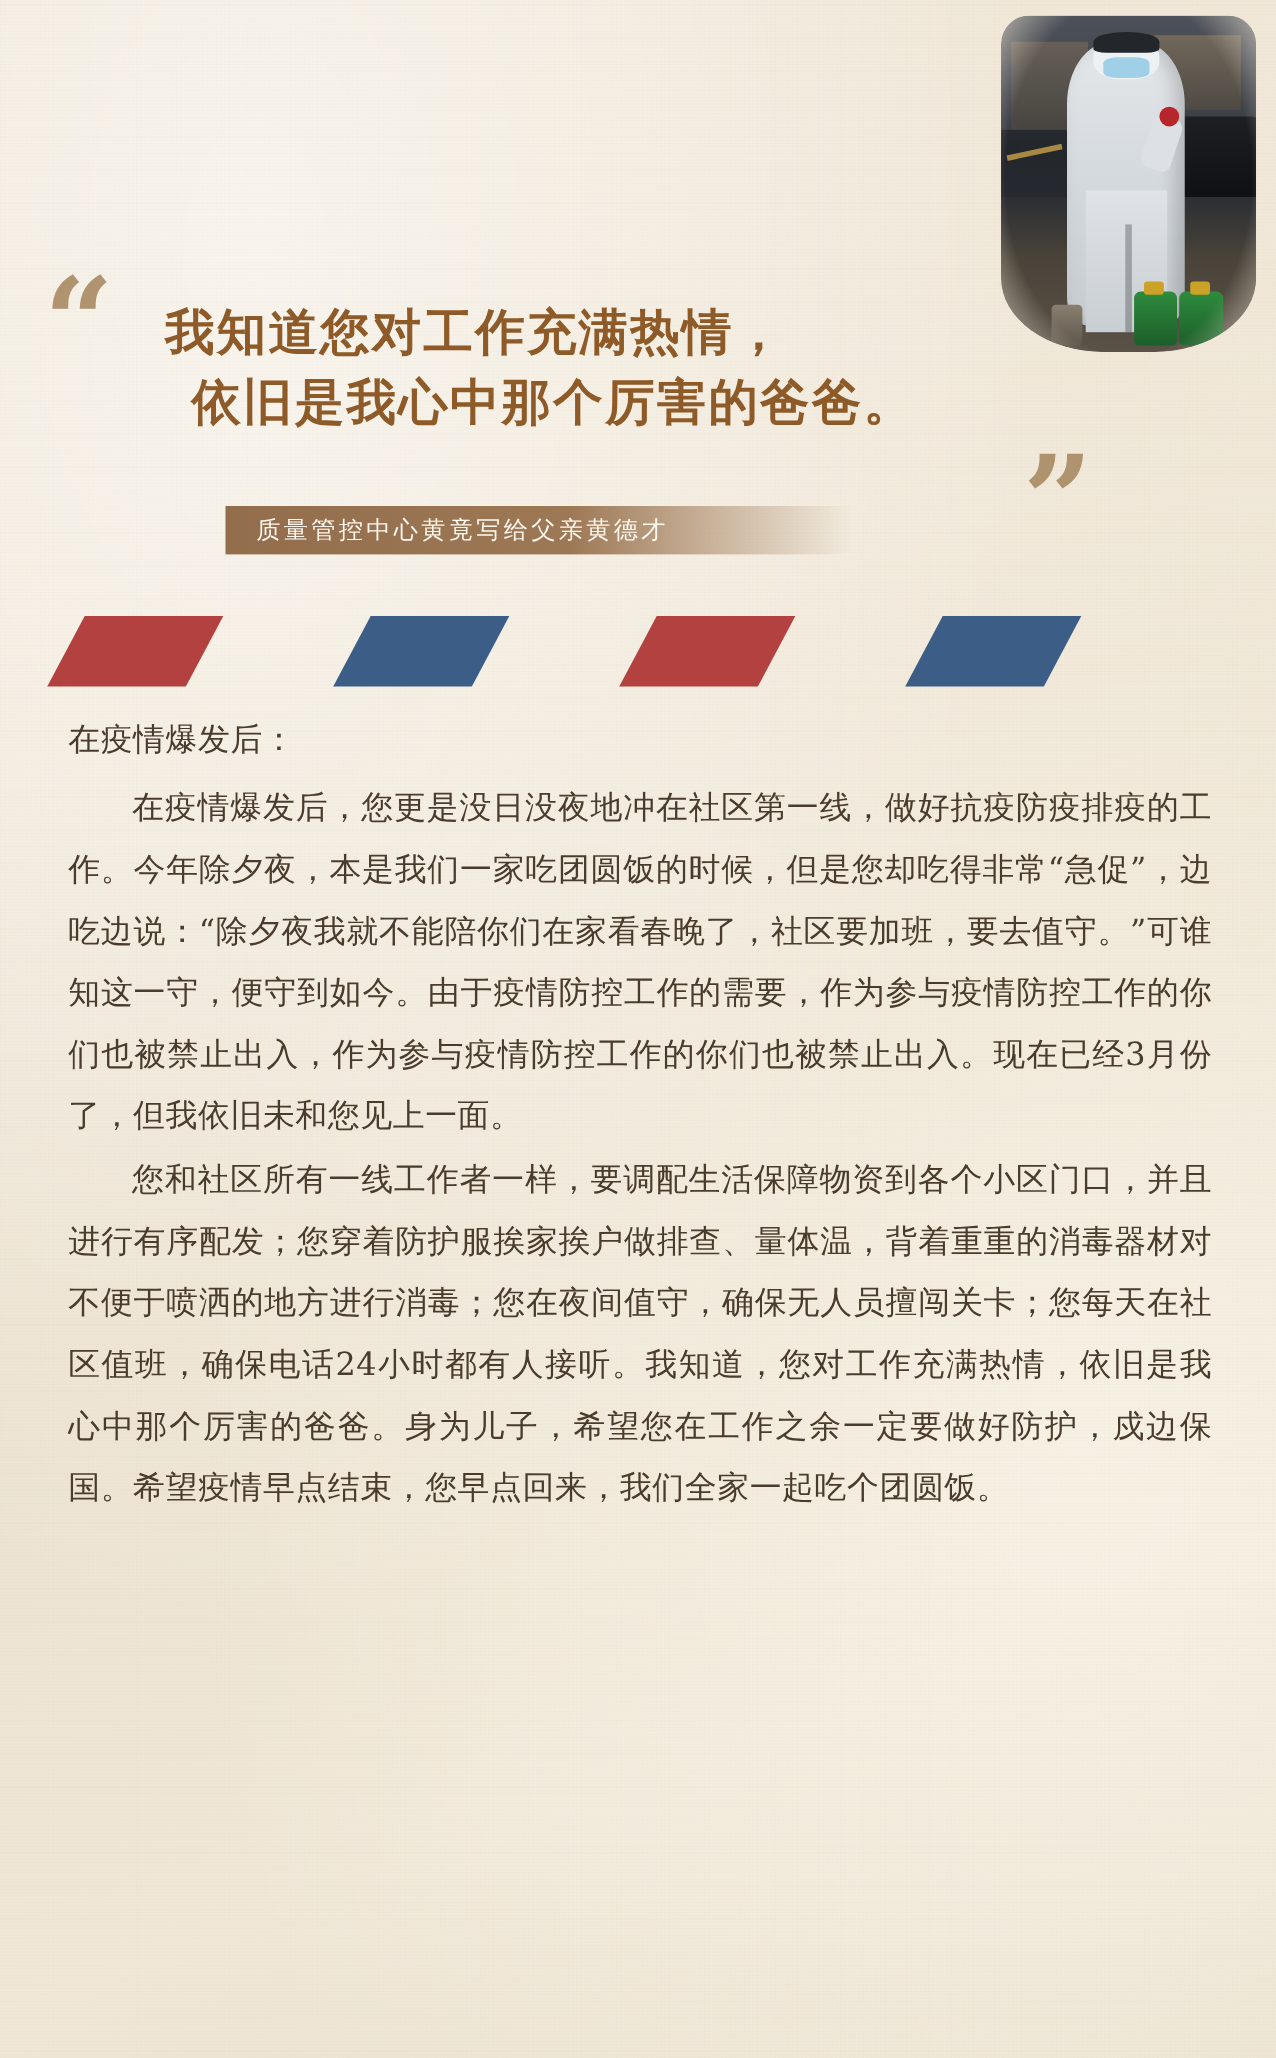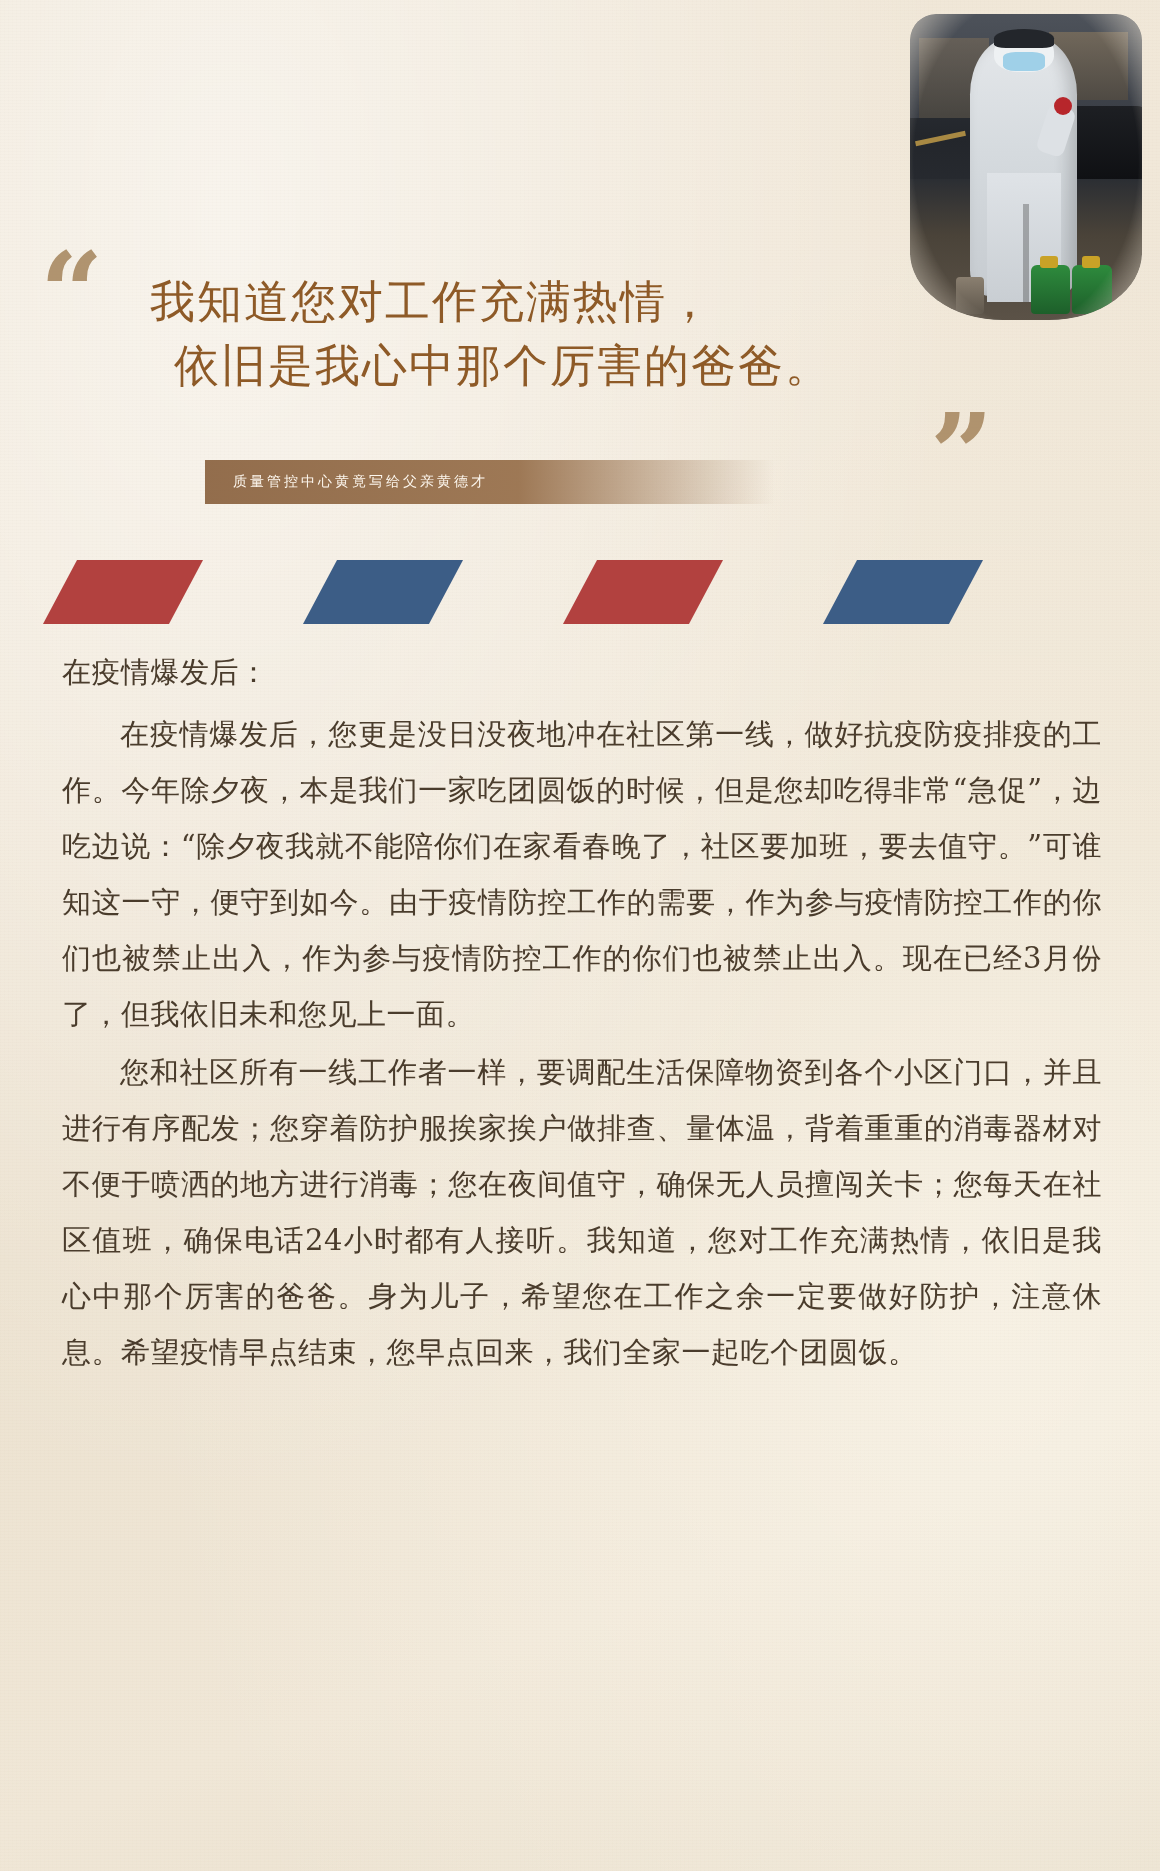--- a/index.html
+++ b/index.html
@@ -159,37 +159,37 @@
     font-size: 110px;
     letter-spacing: -6px;
     opacity: 0.9;
   }
   .headline {
     position: absolute;
     left: 150px;
     top: 270px;
     width: 790px;
     font-family: "DejaVu Serif", serif;
-    font-weight: 400;
+    font-weight: 700;
     font-size: 45px;
     line-height: 1.42;
     color: #8e5a27;
     letter-spacing: 2px;
   }
   .headline .l2 { display: block; padding-left: 24px; }
   .byline {
     position: absolute;
     left: 205px;
     top: 460px;
     width: 570px;
     height: 44px;
     background: linear-gradient(90deg, rgba(138,98,63,0.92) 0%, rgba(150,110,73,0.92) 55%, rgba(150,110,73,0.0) 100%);
     color: #fdf7ee;
     font-family: "DejaVu Sans", sans-serif;
-    font-size: 14px;
+    font-size: 22px;
     letter-spacing: 3px;
     display: flex;
     align-items: center;
     padding-left: 28px;
     box-sizing: border-box;
   }
 
   
   .stripe {
     position: absolute;
@@ -277,15 +277,15 @@
   <div class="stripe">
     <div class="bar red" style="left:60px"></div>
     <div class="bar blue" style="left:320px"></div>
     <div class="bar red" style="left:580px"></div>
     <div class="bar blue" style="left:840px"></div>
   </div>
 
   <div class="letter">
     <p class="salutation">在疫情爆发后：</p>
     <p class="indent">在疫情爆发后，您更是没日没夜地冲在社区第一线，做好抗疫防疫排疫的工作。今年除夕夜，本是我们一家吃团圆饭的时候，但是您却吃得非常“急促”，边吃边说：“除夕夜我就不能陪你们在家看春晚了，社区要加班，要去值守。”可谁知这一守，便守到如今。由于疫情防控工作的需要，作为参与疫情防控工作的你们也被禁止出入，作为参与疫情防控工作的你们也被禁止出入。现在已经3月份了，但我依旧未和您见上一面。</p>
-    <p class="indent">您和社区所有一线工作者一样，要调配生活保障物资到各个小区门口，并且进行有序配发；您穿着防护服挨家挨户做排查、量体温，背着重重的消毒器材对不便于喷洒的地方进行消毒；您在夜间值守，确保无人员擅闯关卡；您每天在社区值班，确保电话24小时都有人接听。我知道，您对工作充满热情，依旧是我心中那个厉害的爸爸。身为儿子，希望您在工作之余一定要做好防护，注意休息。希望疫情早点结束，您早点回来，我们全家一起吃个团圆饭。</p>
+    <p class="indent">您和社区所有一线工作者一样，要调配生活保障物资到各个小区门口，并且进行有序配发；您穿着防护服挨家挨户做排查、量体温，背着重重的消毒器材对不便于喷洒的地方进行消毒；您在夜间值守，确保无人员擅闯关卡；您每天在社区值班，确保电话24小时都有人接听。我知道，您对工作充满热情，依旧是我心中那个厉害的爸爸。身为儿子，希望您在工作之余一定要做好防护，戍边保国。希望疫情早点结束，您早点回来，我们全家一起吃个团圆饭。</p>
   </div>
 </div>
 
 </body></html>

